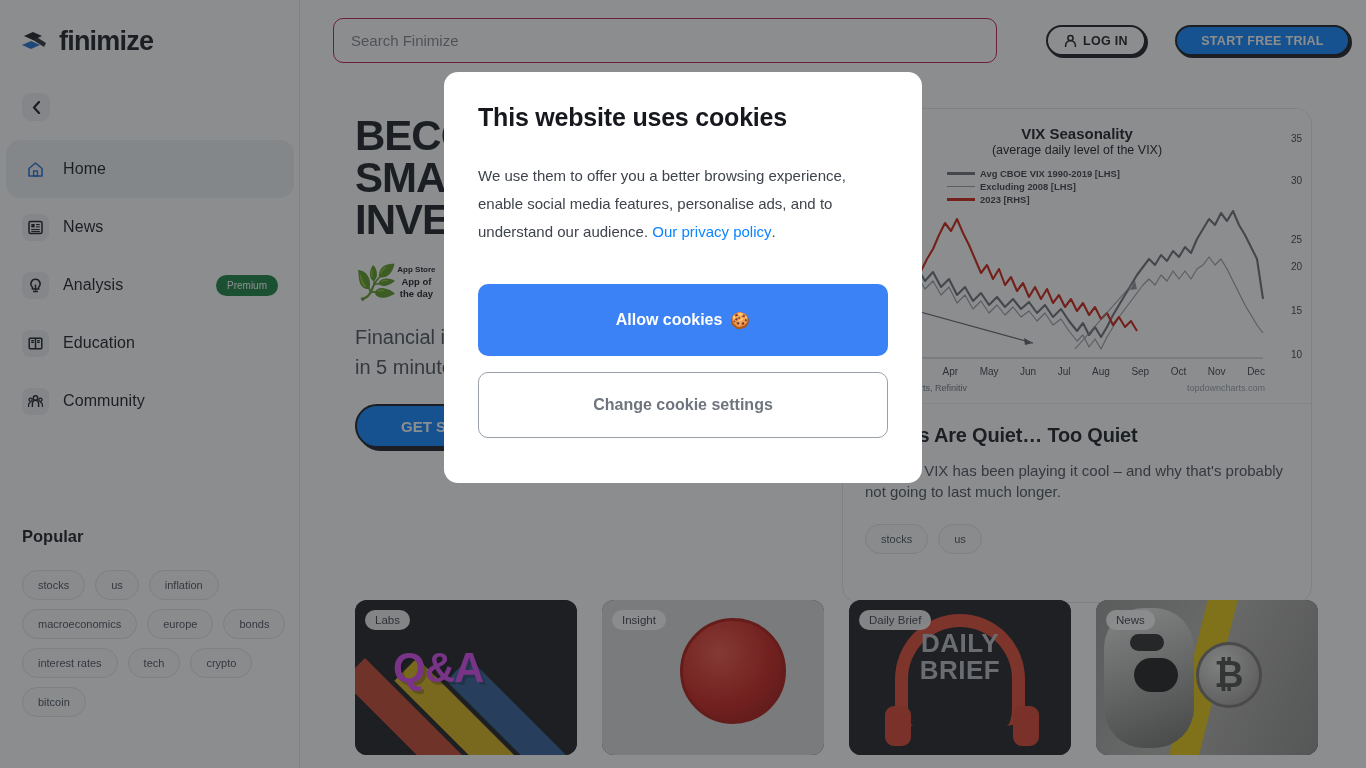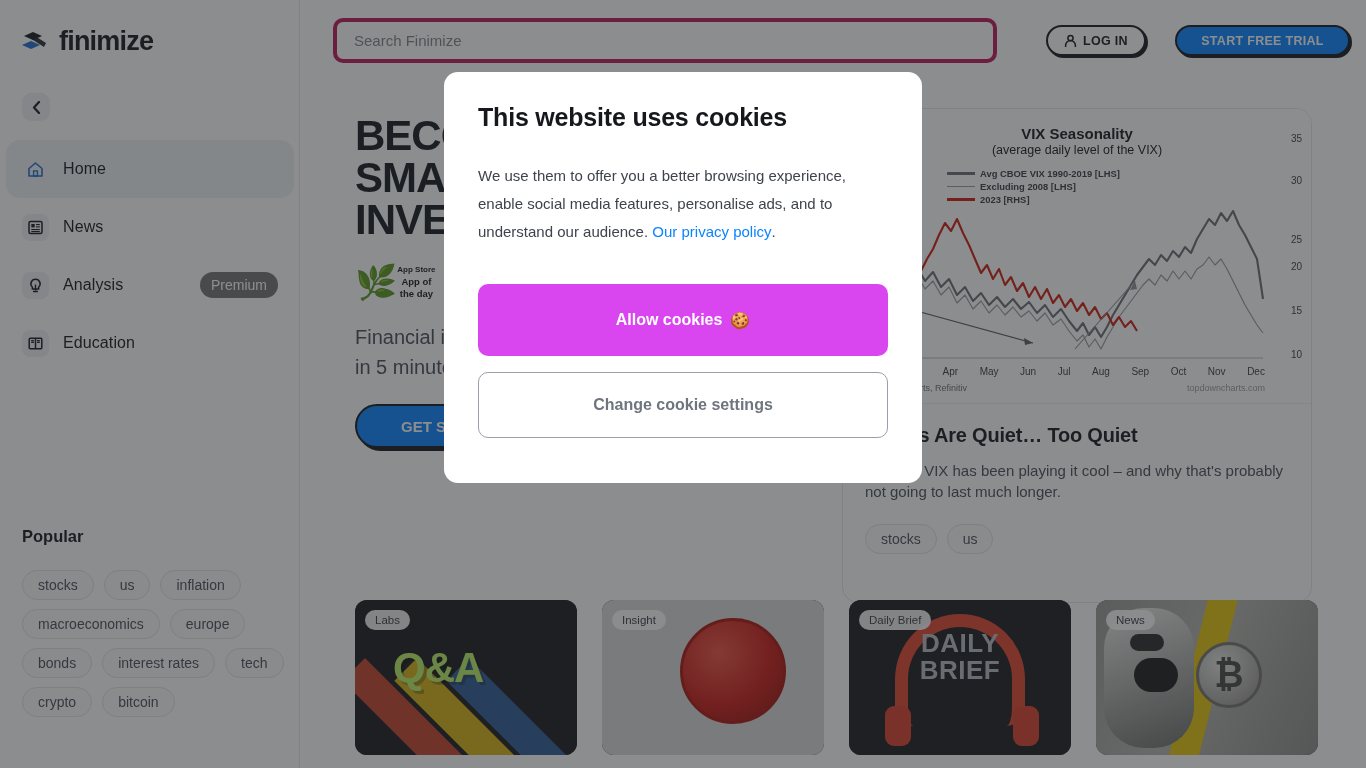--- a/index.html
+++ b/index.html
@@ -39,43 +39,43 @@
     padding: 0 16px; border-radius:14px; cursor:pointer;
     gap: 14px;
   }
   .nav-item.active { background:#f1f2f4; }
   .nav-icon {
     width:27px; height:27px; border-radius:8px; background:#f0f1f3;
     display:flex; align-items:center; justify-content:center; flex:0 0 auto;
   }
   .nav-label { font-size:16px; color:#16181d; font-weight:500; letter-spacing:0.1px;}
   .premium-pill {
-    margin-left:auto; background:#737373; color:#fff;
-    font-size:14px; padding:5px 11px; border-radius:999px; font-weight:400;
+    margin-left:auto; background:#15803d; color:#fff;
+    font-size:10px; padding:5px 11px; border-radius:999px; font-weight:400;
   }
 
   .popular-head {
     position:absolute; left:22px; top:527px;
     font-size:16.5px; font-weight:bold; color:#16181d;
   }
   .tag-cloud {
     position:absolute; left:22px; top:570px; width:265px;
     display:flex; flex-wrap:wrap; gap:9px 10px;
   }
   .tag {
     border:1px solid #e3e5e8; background:#fafafb; border-radius:999px;
-    padding:6px 15px; font-size:14px; color:#4b5059; cursor:pointer;
+    padding:6px 15px; font-size:11px; color:#4b5059; cursor:pointer;
     line-height:16px; white-space:nowrap;
   }
 
   
   #topbar { position:absolute; left:300px; top:0; right:0; height:80px; background:#fff; }
   .search-box {
     position:absolute; left:33px; top:18px; width:664px; height:45px;
-    border:4px solid #be185d; border-radius:10px; background:#fff;
+    border:1px solid #be185d; border-radius:10px; background:#fff;
     display:flex; align-items:center; padding:0 17px;
   }
   .search-box input {
     border:none; outline:none; width:100%; font-size:15px;
     color:#16181d; font-family:inherit; background:transparent;
   }
   .search-box input::placeholder { color:#83878f; }
 
   .login-btn {
     position:absolute; left:746px; top:25px; width:100px; height:31px;
@@ -164,21 +164,21 @@
     background:rgba(255,255,255,0.92); border-radius:999px;
     font-size:11.5px; padding:4px 10px; color:#3b3f45;
   }
   .card-title {
     margin-top:11px; font-size:16px; font-weight:bold; color:#16181d; line-height:20px;
   }
 
   
   .qa-art { position:absolute; inset:0; background:#1b1b1d; }
   .qa-stripe { position:absolute; height:32px; transform: rotate(45deg); transform-origin: left top; }
-  .qa-text { position:absolute; left:38px; top:44px; font-size:42px; font-weight:800; color:#bef264;
+  .qa-text { position:absolute; left:38px; top:44px; font-size:42px; font-weight:800; color:#d946ef;
      letter-spacing:-1px; text-shadow: 3px 3px 0 rgba(0,0,0,0.25); z-index:2;}
 
   .alarm-art { position:absolute; inset:0; background:#d9d9d9; }
   .alarm-bell {
     position:absolute; left:78px; top:18px; width:106px; height:106px; border-radius:50%;
     background: radial-gradient(circle at 36% 32%, #f05244 0%, #cc1d16 55%, #8d0f0c 100%);
     border:3px solid #b0150f;
   }
   .alarm-plate {
     position:absolute; left:108px; top:10px; width:98px; height:124px; border-radius:8px;
@@ -220,21 +220,21 @@
     background:#ffffff; border-radius:14px; z-index:60;
     padding: 31px 34px;
   }
   #cookie-modal h3 { font-size:25px; font-weight:bold; color:#16181d; letter-spacing:-0.2px;}
   #cookie-modal .body {
     margin-top:30px; font-size:15px; line-height:28px; color:#3f444c;
   }
   #cookie-modal .body a { color:#0a84ff; text-decoration:none; font-weight:500;}
   .allow-btn {
     margin-top:38px; width:410px; height:72px; border:none; border-radius:10px;
-    background:#d946ef; color:#fff; font-size:16px; font-weight:bold;
+    background:#3b82f6; color:#fff; font-size:16px; font-weight:bold;
     font-family:inherit; cursor:pointer;
     display:flex; align-items:center; justify-content:center; gap:8px;
   }
   .change-btn {
     margin-top:16px; width:410px; height:66px; border:1px solid #9aa0a8; border-radius:10px;
     background:#fff; color:#6f757e; font-size:16px; font-weight:bold;
     font-family:inherit; cursor:pointer;
     display:flex; align-items:center; justify-content:center;
   }
 </style>
@@ -304,20 +304,33 @@
           <span class="nav-icon">
             <svg width="17" height="17" viewBox="0 0 17 17">
               <rect x="2.2" y="3.2" width="12.6" height="10.6" rx="1" fill="none" stroke="#16181d" stroke-width="1.5"></rect>
               <path d="M8.5 3.8 V13.2" stroke="#16181d" stroke-width="1.5"></path>
               <path d="M4.2 5.6 H6.9 M4.2 7.4 H6.9 M10.1 5.6 H12.8 M10.1 7.4 H12.8" stroke="#16181d" stroke-width="1.2"></path>
             </svg>
           </span>
           <span class="nav-label">Education</span>
         </div>
 
+        <div class="nav-item">
+          <span class="nav-icon">
+            <svg width="17" height="17" viewBox="0 0 17 17">
+              <circle cx="8.5" cy="5" r="2.2" fill="none" stroke="#16181d" stroke-width="1.4"></circle>
+              <circle cx="3.6" cy="6.7" r="1.6" fill="none" stroke="#16181d" stroke-width="1.3"></circle>
+              <circle cx="13.4" cy="6.7" r="1.6" fill="none" stroke="#16181d" stroke-width="1.3"></circle>
+              <path d="M5.4 14 V10.5 a3.1 3.1 0 0 1 6.2 0 V14" fill="none" stroke="#16181d" stroke-width="1.4"></path>
+              <path d="M1.6 14 V11.5 a2.1 2.1 0 0 1 2.3 -2" fill="none" stroke="#16181d" stroke-width="1.2"></path>
+              <path d="M15.4 14 V11.5 a2.1 2.1 0 0 0 -2.3 -2" fill="none" stroke="#16181d" stroke-width="1.2"></path>
+            </svg>
+          </span>
+          <span class="nav-label">Community</span>
+        </div>
 
       </nav>
 
       <div class="popular-head">Popular</div>
       <div class="tag-cloud">
         <span class="tag">stocks</span>
         <span class="tag">us</span>
         <span class="tag">inflation</span>
         <span class="tag">macroeconomics</span>
         <span class="tag">europe</span>

